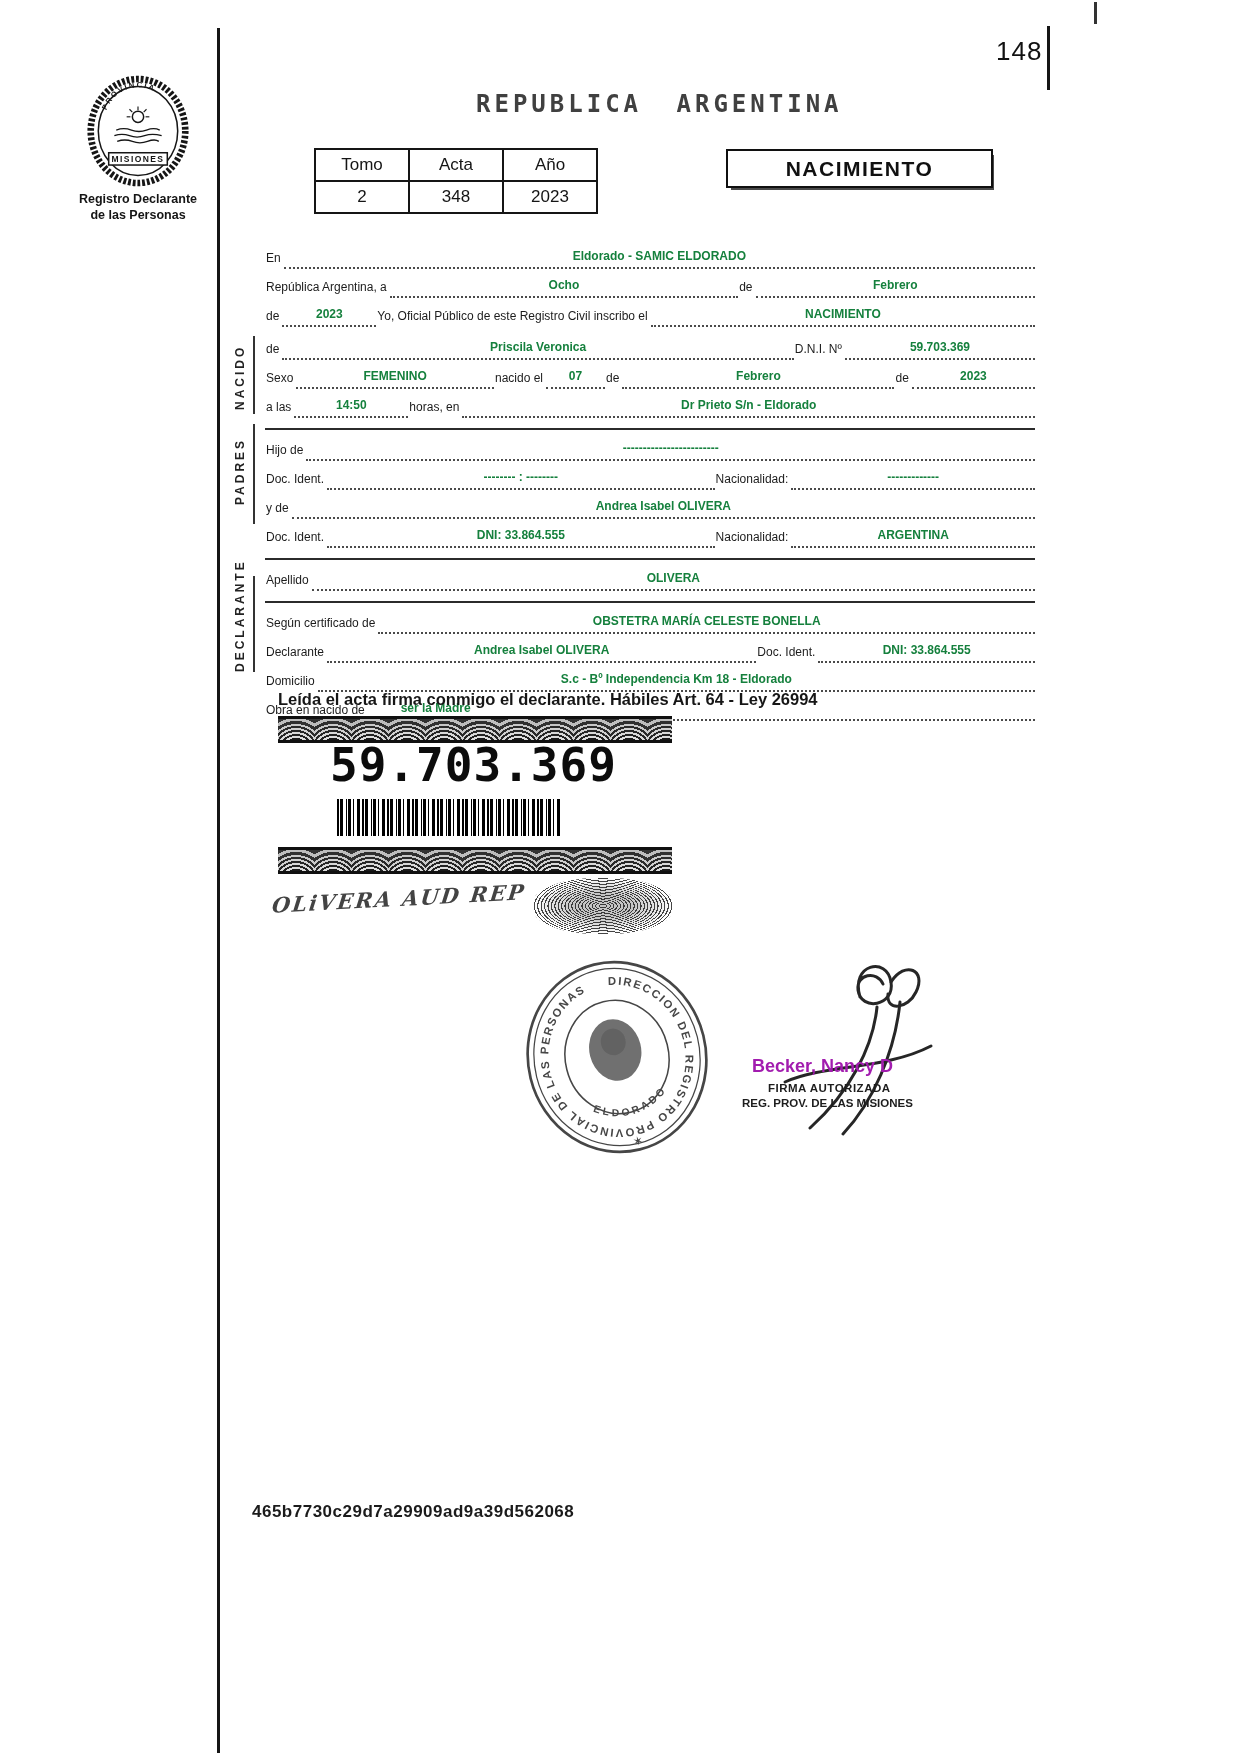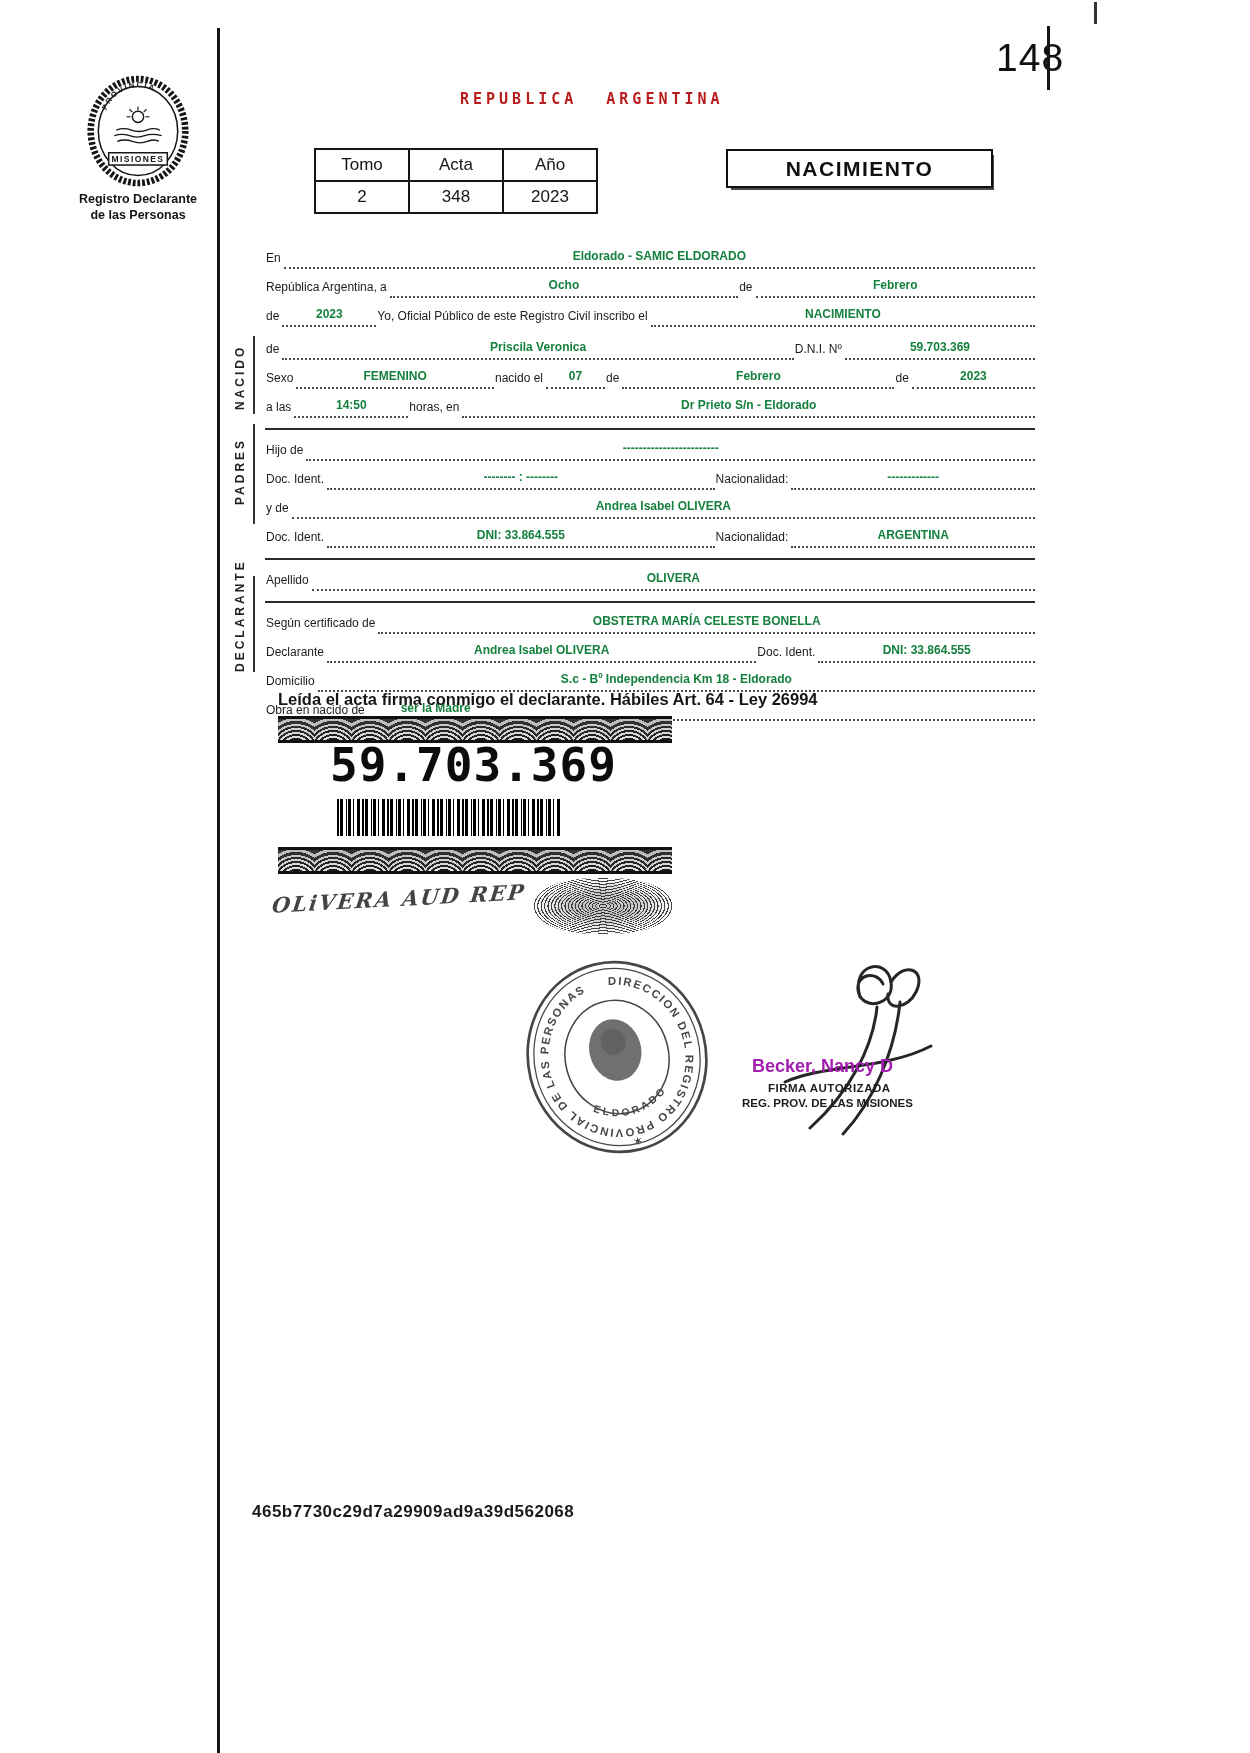--- a/index.html
+++ b/index.html
@@ -5,30 +5,30 @@
   html,body{margin:0;padding:0;background:#e9e9e9;}
   .page{
     position:relative;width:1250px;height:1753px;background:#ffffff;
     font-family:"Liberation Sans",sans-serif;color:#1a1a1a;overflow:hidden;
     margin:0 auto;
   }
   
   .left-rule{position:absolute;left:217px;top:28px;width:3px;height:1725px;background:#161616;}
   .pn-rule{position:absolute;left:1047px;top:26px;width:3px;height:64px;background:#161616;}
   .corner-tick{position:absolute;left:1094px;top:2px;width:3px;height:22px;background:#333;}
-  .page-number{position:absolute;left:996px;top:36px;font-size:39px;letter-spacing:1px;color:#111;}
+  .page-number{position:absolute;left:996px;top:36px;font-size:26px;letter-spacing:1px;color:#111;}
 
   
   .seal{position:absolute;left:86px;top:74px;width:104px;height:114px;}
   .seal-caption{position:absolute;left:64px;top:192px;width:148px;text-align:center;
     font-size:12.5px;font-weight:bold;line-height:1.25;color:#151515;}
 
   
-  .doc-title{position:absolute;left:460px;top:90px;font-family:"DejaVu Sans Mono",monospace;
-    font-weight:bold;font-size:15px;letter-spacing:4px;word-spacing:16px;color:#b91c1c;}
+  .doc-title{position:absolute;left:476px;top:90px;font-family:"DejaVu Sans Mono",monospace;
+    font-weight:bold;font-size:24px;letter-spacing:4px;word-spacing:16px;color:#404040;}
   .acta-table{position:absolute;left:314px;top:148px;border-collapse:collapse;}
   .acta-table td{border:2px solid #151515;width:92px;height:30px;text-align:center;
     font-size:17px;color:#151515;padding:0;}
   .type-box{position:absolute;left:726px;top:149px;width:263px;height:35px;
     border:2.5px solid #101010;box-shadow:3px 4px 0 -2px #4a4a4a;
     display:flex;align-items:center;justify-content:center;
     font-weight:bold;font-size:21px;letter-spacing:1.5px;color:#101010;}
 
   
   .vlabel{position:absolute;transform:rotate(-90deg);transform-origin:left top;

